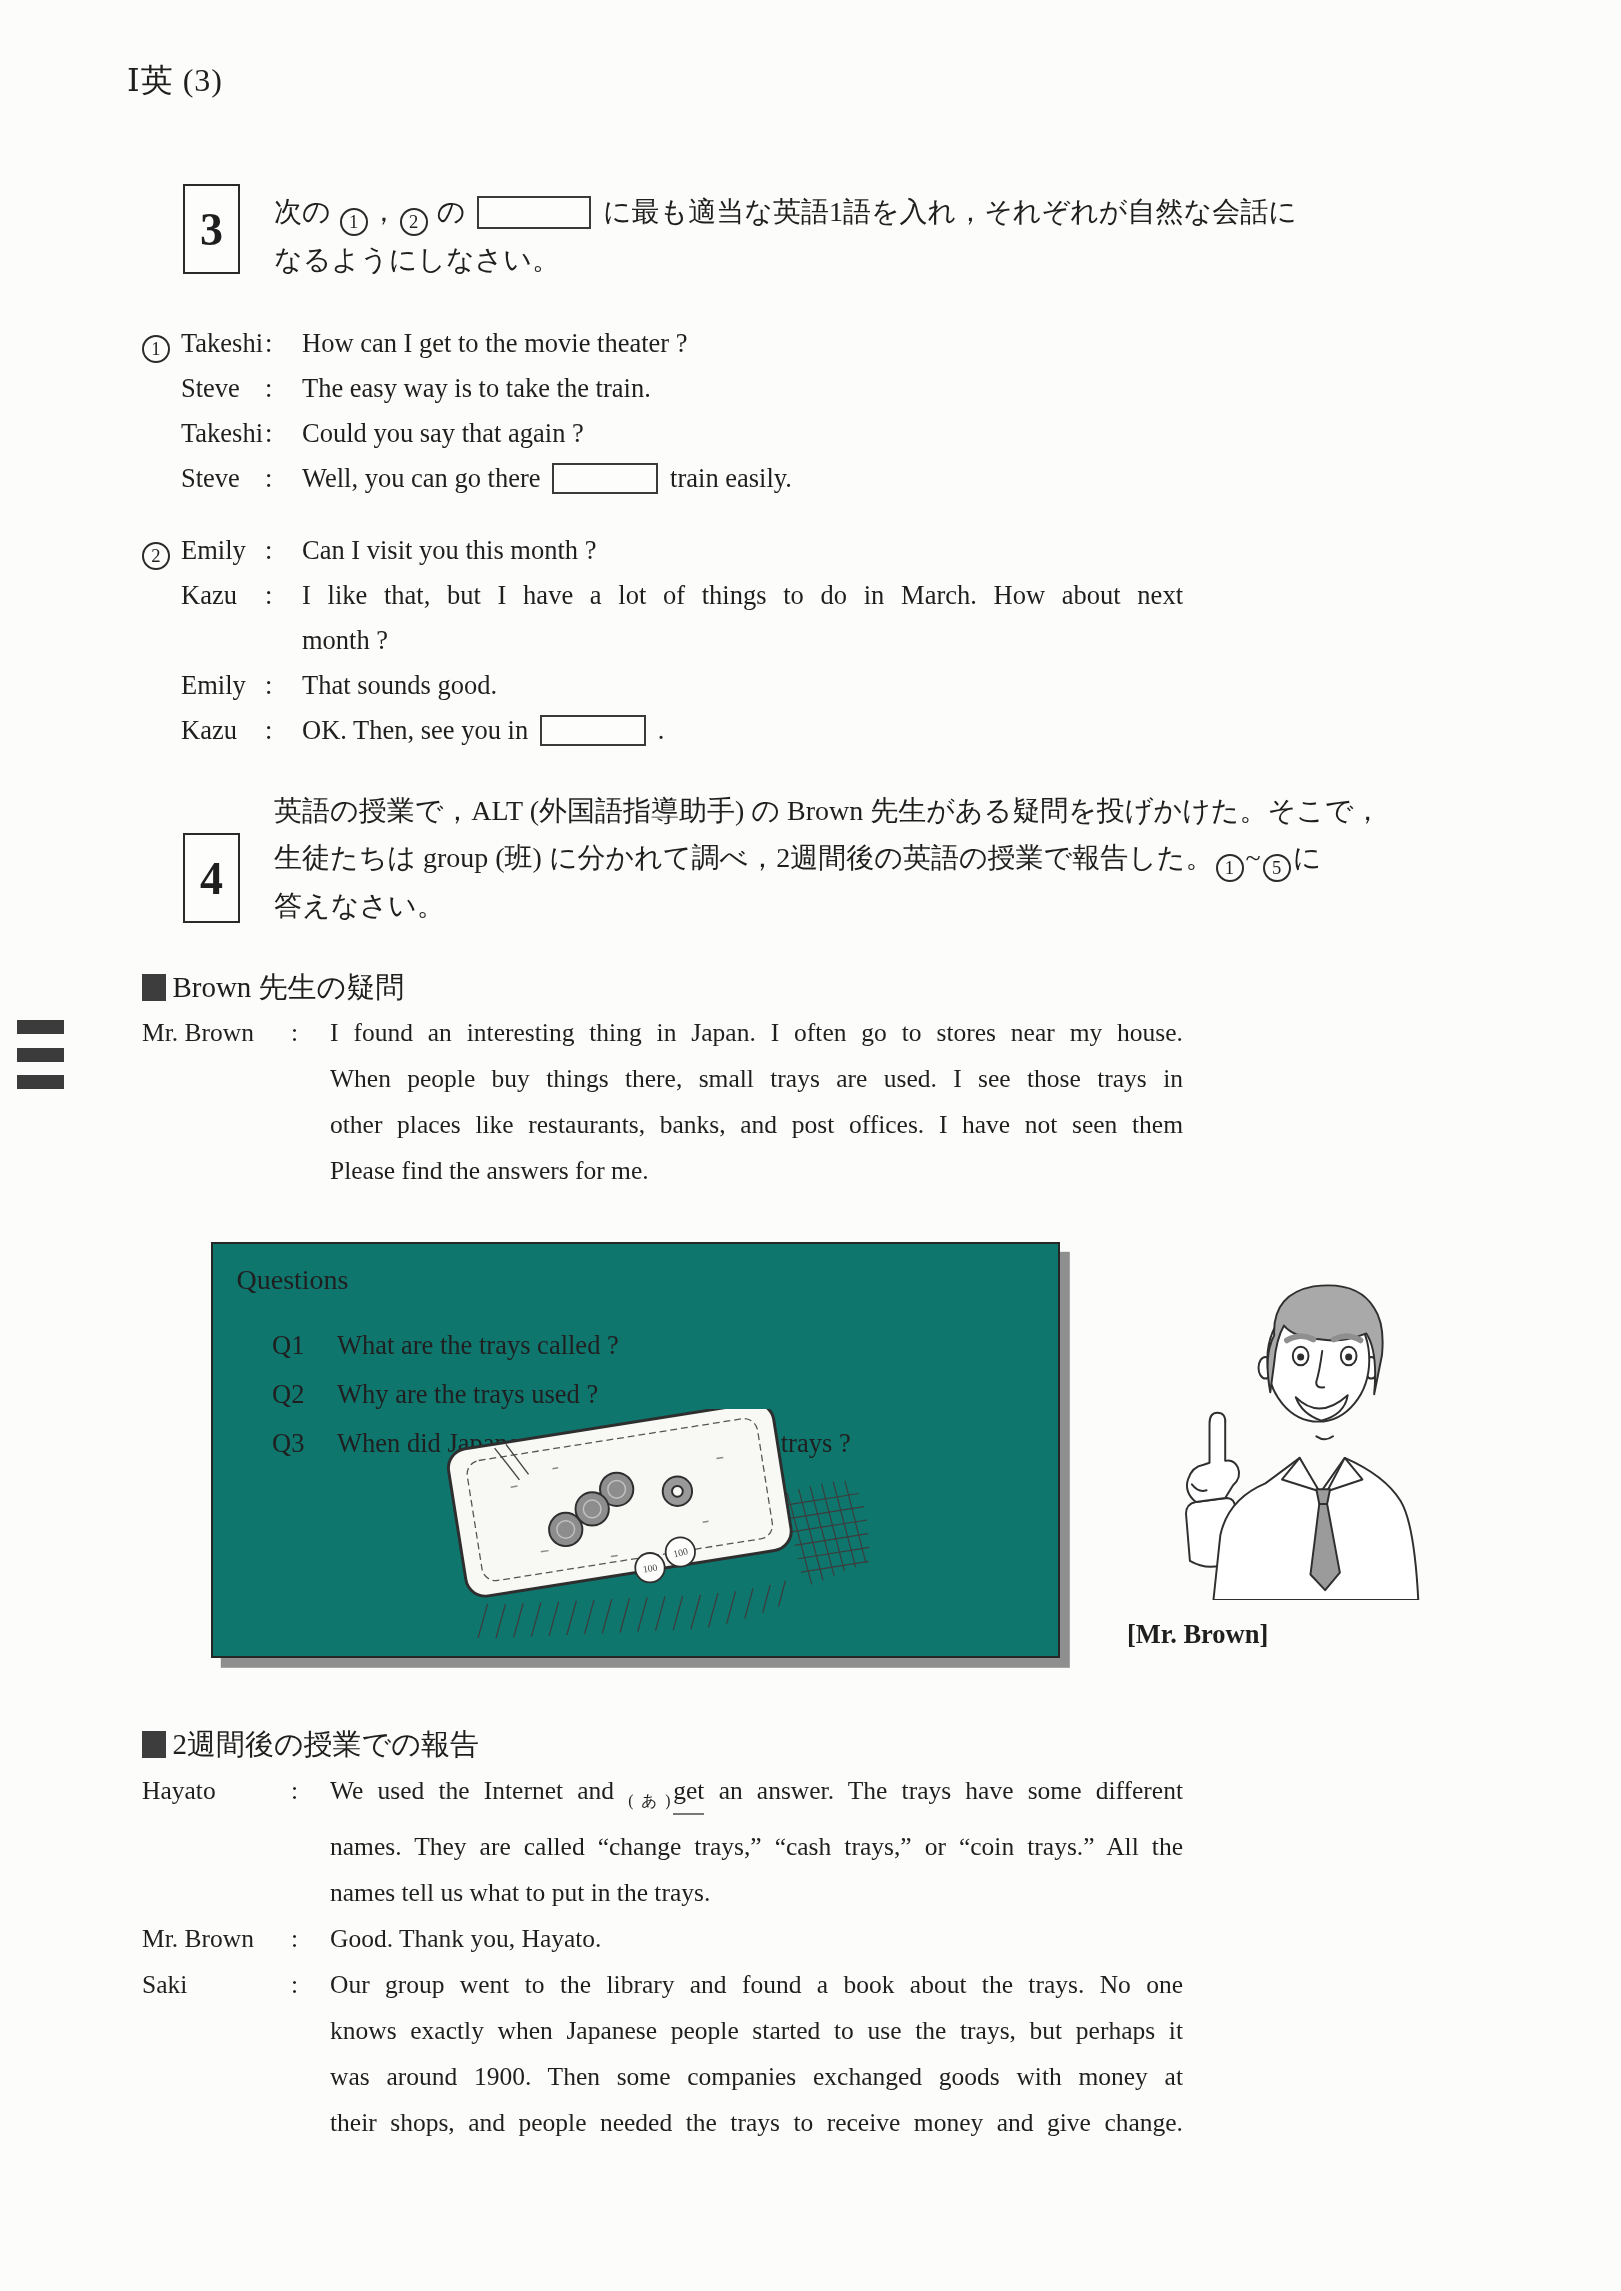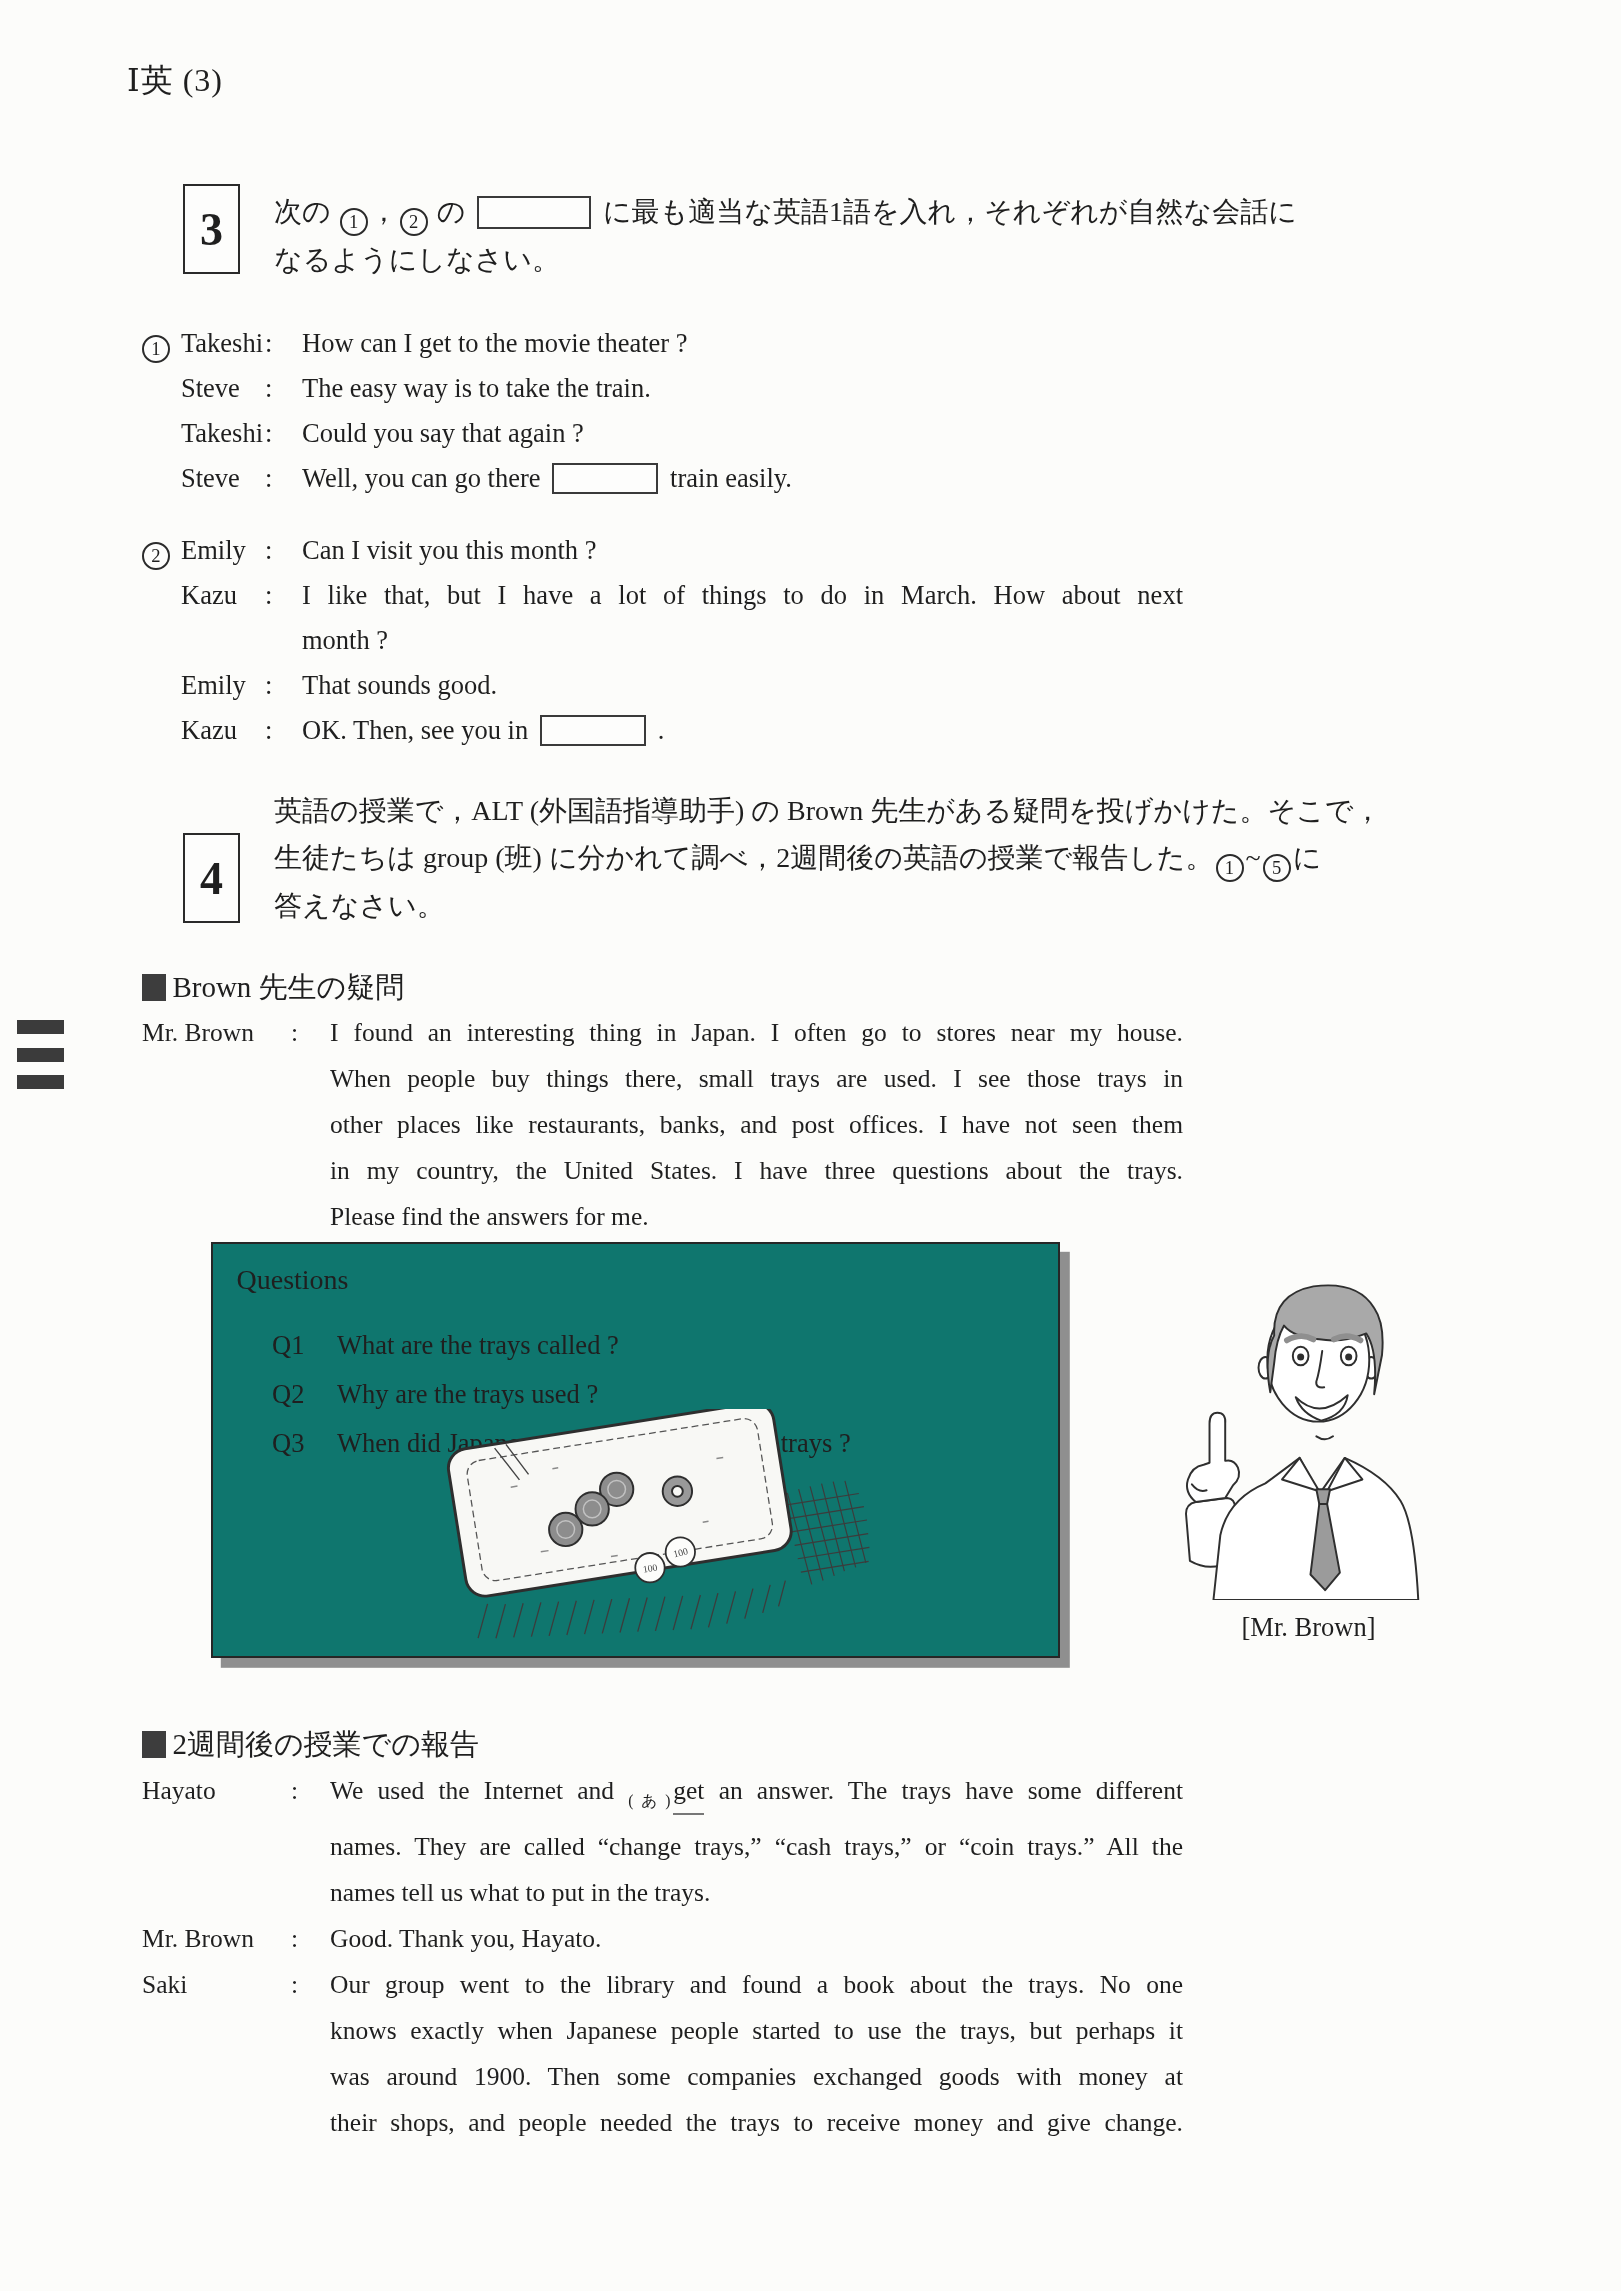--- a/index.html
+++ b/index.html
@@ -46,21 +46,21 @@
   .qbox{width:849px;height:416px;border:2px solid #262626;background:#0f766e;
         box-shadow:9.8px 9.8px 0 #8f8f8f;box-sizing:border-box;}
   .qtitle{font-size:28px;margin:19.6px 0 0 23.5px;}
   .qlist{margin:25.5px 0 0 59px;}
   .qrow{display:grid;grid-template-columns:65px 1fr;height:49px;align-items:center;font-size:26.5px;}
 
   
   .ann{font-size:15.7px;vertical-align:-6.9px;margin-right:2.9px;}
   .u{border-bottom:2px solid #777;padding-bottom:8px;}
 
-  .caption{font-size:26.5px;text-align:center;margin-top:8px;}
+  .caption{font-size:26.5px;margin-top:15px;font-weight:bold;}
 
   .regbar{position:absolute;left:16.7px;width:47px;height:13.7px;background:#3b3b3b;}
 </style>
 </head>
 <body>
 
 <div class="page">
 
   <div>
     <div class="regbar" style="top:1020px"></div>
@@ -151,21 +151,20 @@
     <span class="sq"></span><span>Brown 先生の疑問</span>
   </div>
 
   <div class="abs speech" style="left:142px;top:1010px;width:1041px">
     <div class="sname">Mr. Brown</div>
     <div class="scolon">:</div>
     <div class="stext">
       <div class="line j">I found an interesting thing in Japan.  I often go to stores near my house.</div>
       <div class="line j">When people buy things there, small trays are used.  I see those trays in</div>
       <div class="line j">other places like restaurants, banks, and post offices.  I have not seen them</div>
-      <div class="line j">in my country, the United States.  I have three questions about the trays.</div>
       <div class="line">Please find the answers for me.</div>
     </div>
   </div>
 
   <div class="abs qbox" style="left:211px;top:1242px">
     <div class="qtitle">Questions</div>
     <div class="qlist">
       <div class="qrow">
         <span>Q1</span>
         <span>What are the trays called ?</span>

